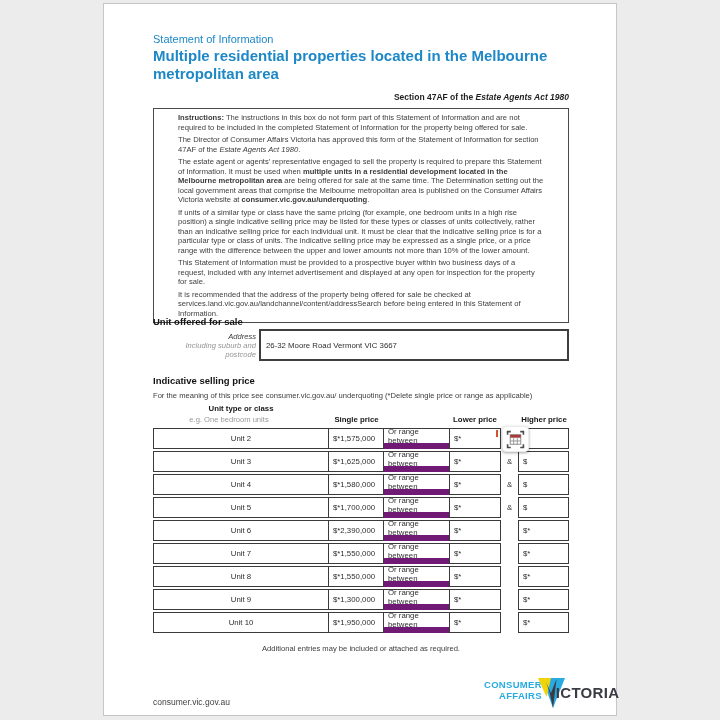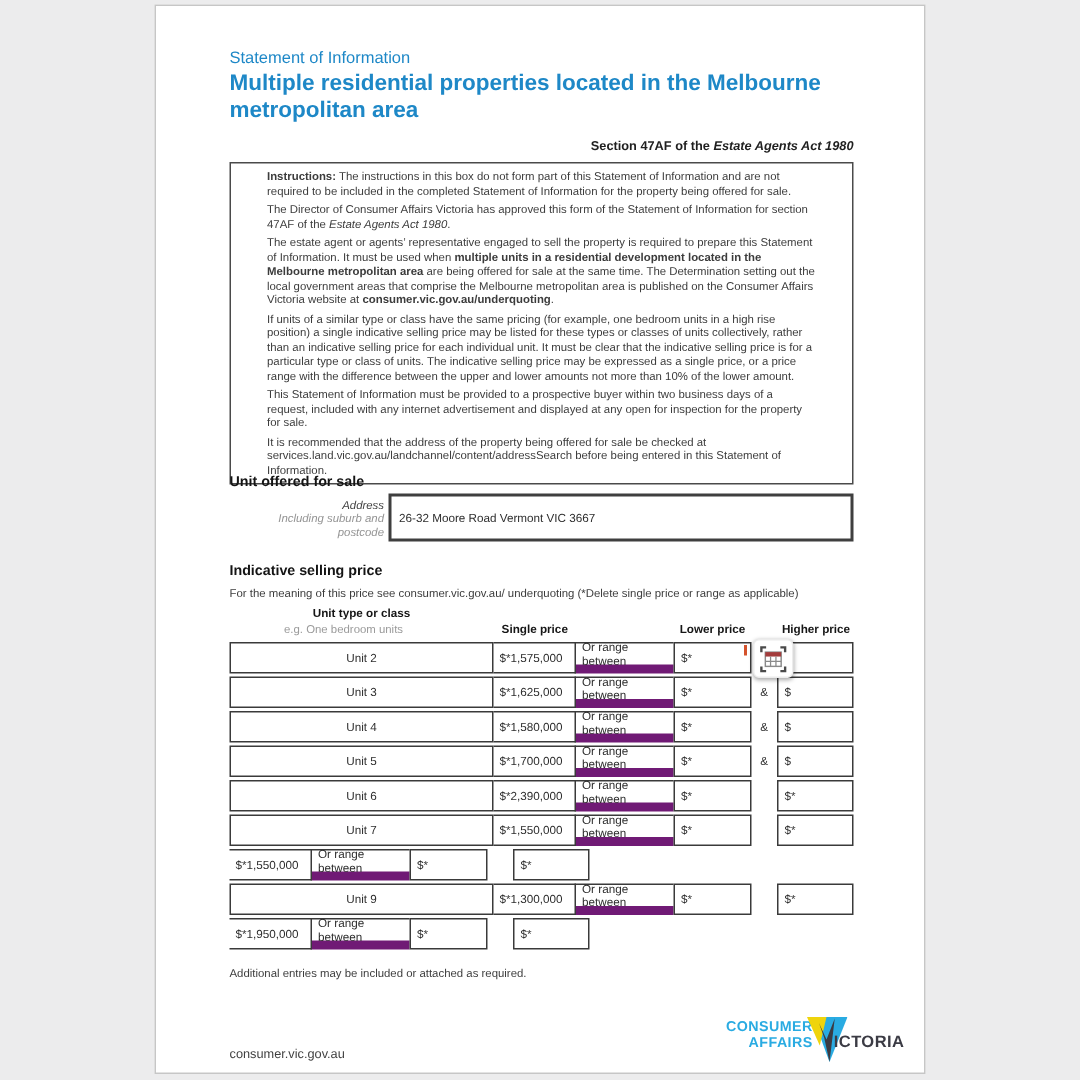--- a/index.html
+++ b/index.html
@@ -52,26 +52,26 @@
   .t-rows { left:49px; top:424px; width:416px; display:flex; flex-direction:column; }
   .trow { display:flex; height:21px; margin-bottom:2px; font-size:7.8px; color:#2e2e2e; }
   .trow > div { display:flex; align-items:center; }
   .c-unit   { width:176px; border:1px solid #3a3a3a; justify-content:center; }
   .c-single { width:55px;  border:1px solid #3a3a3a; border-left:none; padding-left:4px; }
   .c-range  { width:65px;  border-top:1px solid #3a3a3a; border-bottom:6px solid #701a75; padding-left:4px; }
   .c-lower  { width:52px;  border:1px solid #3a3a3a; padding-left:4px; }
   .c-amp    { width:17px;  justify-content:center; }
   .c-higher { width:51px;  border:1px solid #3a3a3a; padding-left:4px; }
 
-  .footnote { left:49px; top:640px; width:416px; font-size:7.6px; color:#3c3c3c; }
+  .footnote { left:49px; top:640px; width:416px; text-align:center; font-size:7.6px; color:#3c3c3c; }
 
   .logo { left:344px; top:663px; display:flex; align-items:flex-end; height:34px; }
   .logo-text { text-align:right; color:#29abe2; font-weight:bold; font-size:9.5px; line-height:10.5px; letter-spacing:0.3px;margin-left:36px; }
   .logo-tri { width:27px; height:32px; margin:0 0 -9px -4px; }
-  .logo-vic { font-weight:bold; font-size:11px; color:#3b3b44; letter-spacing:0.3px; margin-left:-9px; margin-bottom:0px; }
+  .logo-vic { font-weight:bold; font-size:15px; color:#3b3b44; letter-spacing:0.3px; margin-left:-9px; margin-bottom:0px; }
 
   .footer-url { left:49px; top:693px; font-size:8.5px; color:#3f3f3f; }
 
   .capture-btn {
     position:absolute; left:502px; top:426px; width:27px; height:26px;
     background:#fff; border:1px solid #ececec; border-radius:4px;
     box-shadow:0 1px 3px rgba(0,0,0,0.35);
     display:flex; align-items:center; justify-content:center; z-index:6;
   }
   .cursor-dash { position:absolute; left:496px; top:430px; width:2px; height:7px; background:#d4522c; z-index:6; }
@@ -156,35 +156,37 @@
     </div>
     <div class="trow">
       <div class="c-unit">Unit 7</div>
       <div class="c-single">$*1,550,000</div>
       <div class="c-range">Or range between</div>
       <div class="c-lower">$*</div>
       <div class="c-amp"></div>
       <div class="c-higher">$*</div>
     </div>
     <div class="trow">
+      <div class="c-unit">Unit 8</div>
       <div class="c-single">$*1,550,000</div>
       <div class="c-range">Or range between</div>
       <div class="c-lower">$*</div>
       <div class="c-amp"></div>
       <div class="c-higher">$*</div>
     </div>
     <div class="trow">
       <div class="c-unit">Unit 9</div>
       <div class="c-single">$*1,300,000</div>
       <div class="c-range">Or range between</div>
       <div class="c-lower">$*</div>
       <div class="c-amp"></div>
       <div class="c-higher">$*</div>
     </div>
     <div class="trow">
+      <div class="c-unit">Unit 10</div>
       <div class="c-single">$*1,950,000</div>
       <div class="c-range">Or range between</div>
       <div class="c-lower">$*</div>
       <div class="c-amp"></div>
       <div class="c-higher">$*</div>
     </div>
   </div>
 
   <div class="abs footnote">Additional entries may be included or attached as required.</div>
 

